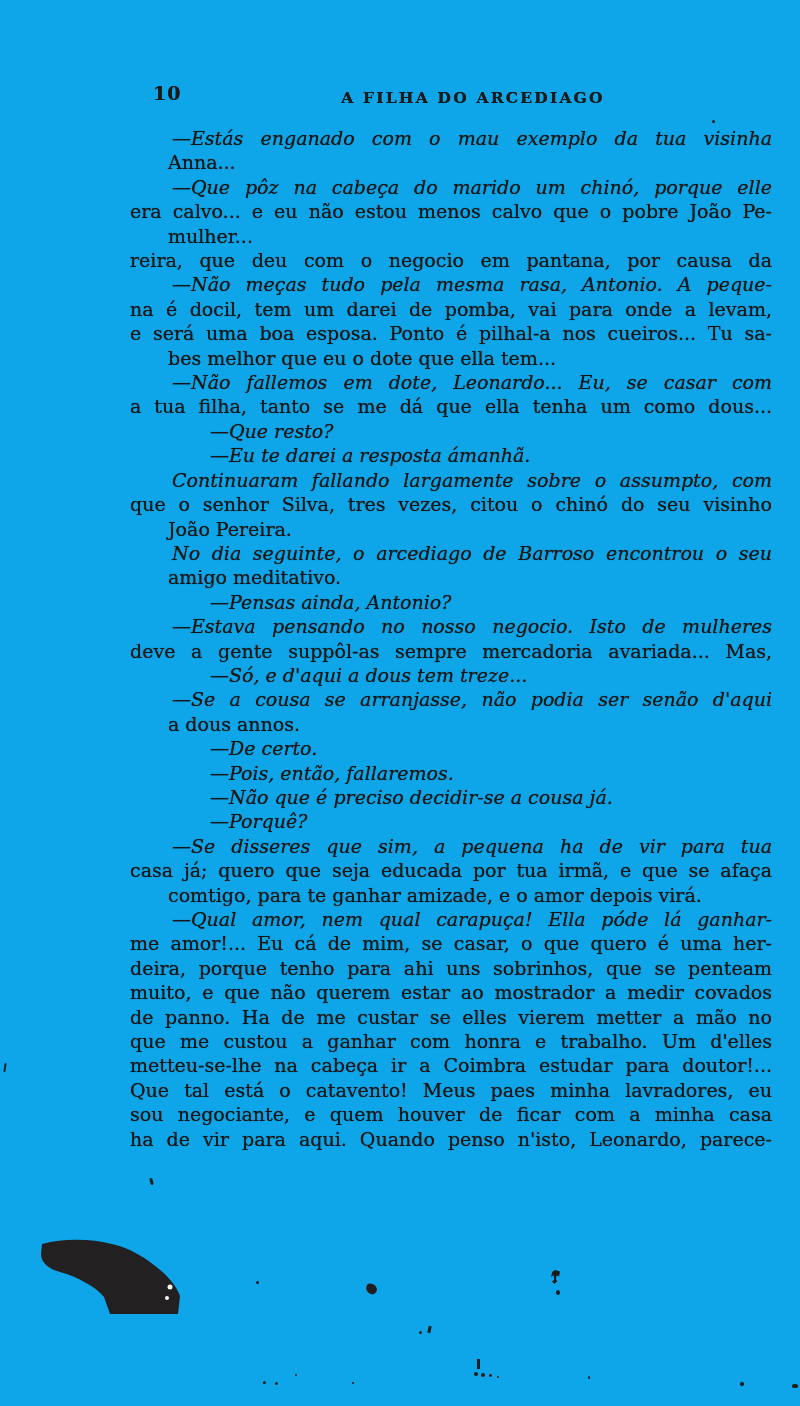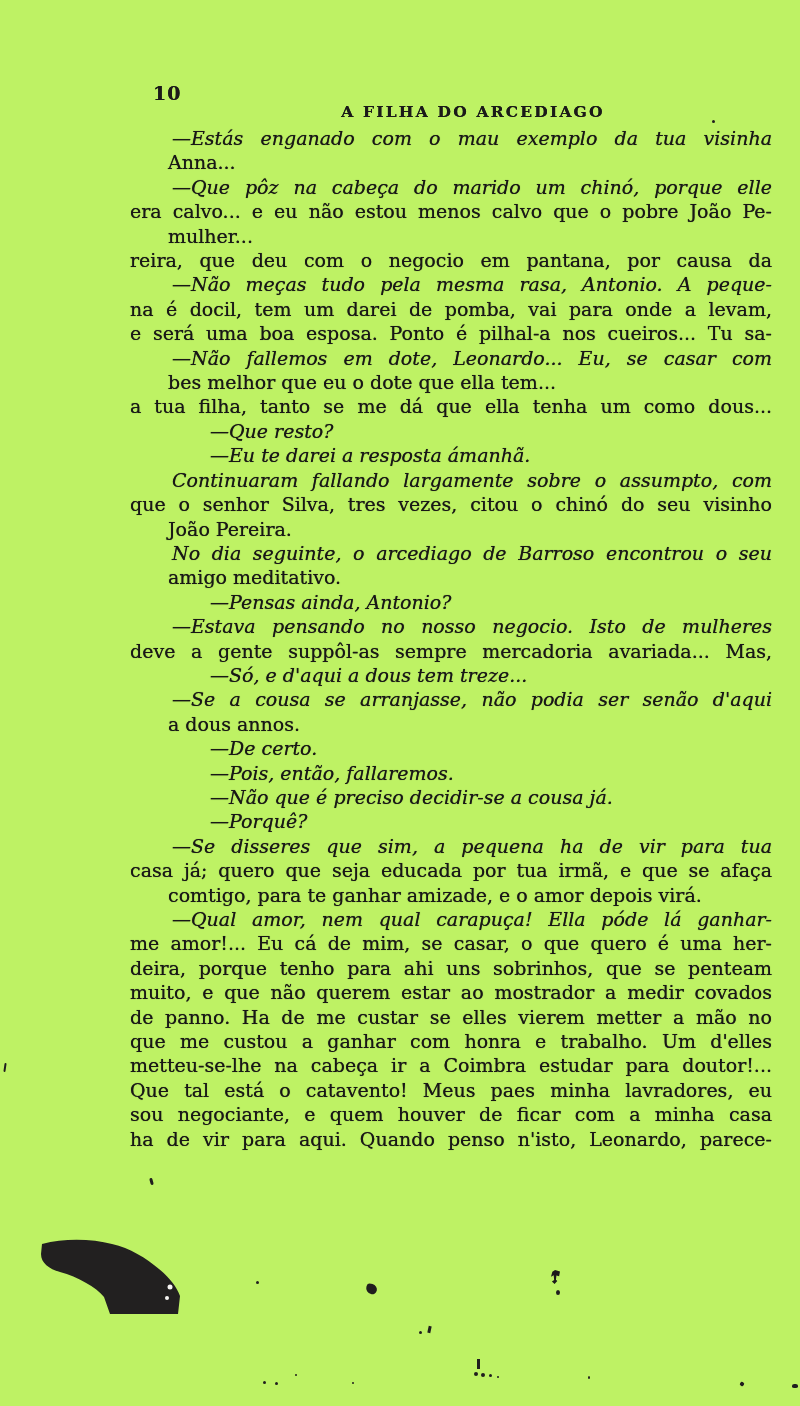--- a/index.html
+++ b/index.html
@@ -5,31 +5,31 @@
   * { margin: 0; padding: 0; box-sizing: border-box; }
   html, body {
     width: 800px; height: 1406px;
     background: #f6f5f2;
     font-family: "DejaVu Serif", "Liberation Serif", serif;
     overflow: hidden;
     position: relative;
   }
   .page {
     position: absolute; inset: 0;
-    background: #bef264;
+    background: #0ea5e9;
   }
   .header { position: absolute; top: 82px; left: 0; right: 0; height: 24px; }
   .page-number {
     position: absolute; left: 153px; top: 0;
     font-size: 19px; font-weight: bold; color: #1b1a19;
     letter-spacing: 1px;
     text-shadow: 0 0 0.6px #1b1a19;
   }
   .running-title {
-    position: absolute; left: 146px; right: 0; top: 20px;
+    position: absolute; left: 146px; right: 0; top: 6px;
     text-align: center;
     font-size: 15.5px; font-weight: bold; color: #1b1a19;
     letter-spacing: 2.2px;
     text-shadow: 0 0 0.5px #1b1a19;
   }
   .text-block {
     position: absolute; left: 130px; top: 126px; width: 642px;
     color: #181716;
   }
   .line {
@@ -64,22 +64,22 @@
   <div class="text-block">
       <div class="line indent">—Estás enganado com o mau exemplo da tua visinha</div>
       <div class="line end">Anna...</div>
       <div class="line indent">—Que pôz na cabeça do marido um chinó, porque elle</div>
       <div class="line">era calvo... e eu não estou menos calvo que o pobre João Pe-</div>
       <div class="line end">mulher...</div>
       <div class="line">reira, que deu com o negocio em pantana, por causa da</div>
       <div class="line indent">—Não meças tudo pela mesma rasa, Antonio. A peque-</div>
       <div class="line">na é docil, tem um darei de pomba, vai para onde a levam,</div>
       <div class="line">e será uma boa esposa. Ponto é pilhal-a nos cueiros... Tu sa-</div>
+      <div class="line end">bes melhor que eu o dote que ella tem...</div>
       <div class="line indent">—Não fallemos em dote, Leonardo... Eu, se casar com</div>
-      <div class="line end">bes melhor que eu o dote que ella tem...</div>
       <div class="line">a tua filha, tanto se me dá que ella tenha um como dous...</div>
       <div class="line indent end">—Que resto?</div>
       <div class="line indent end">—Eu te darei a resposta ámanhã.</div>
       <div class="line indent">Continuaram fallando largamente sobre o assumpto, com</div>
       <div class="line">que o senhor Silva, tres vezes, citou o chinó do seu visinho</div>
       <div class="line end">João Pereira.</div>
       <div class="line indent">No dia seguinte, o arcediago de Barroso encontrou o seu</div>
       <div class="line end">amigo meditativo.</div>
       <div class="line indent end">—Pensas ainda, Antonio?</div>
       <div class="line indent">—Estava pensando no nosso negocio. Isto de mulheres</div>

